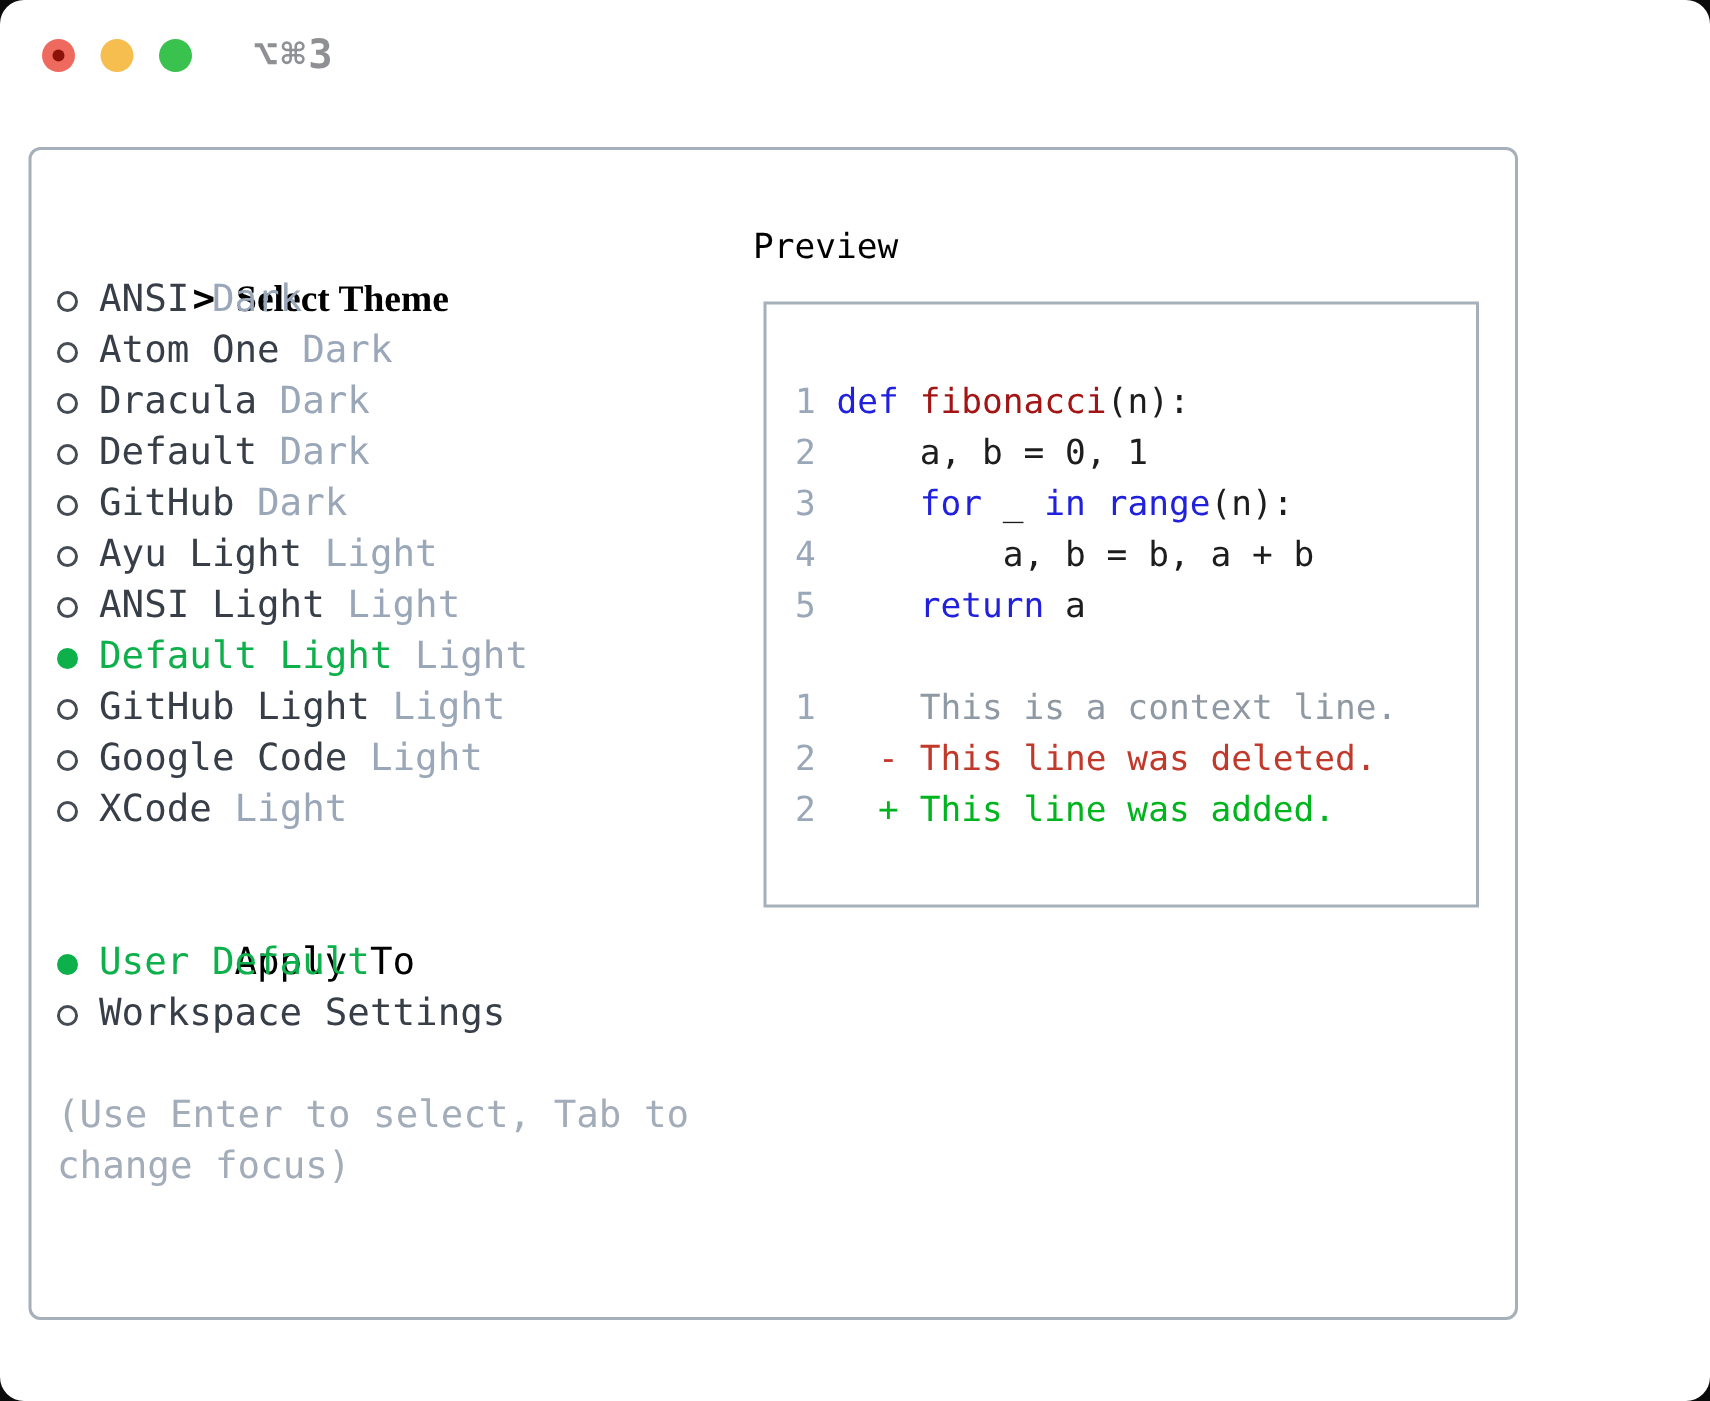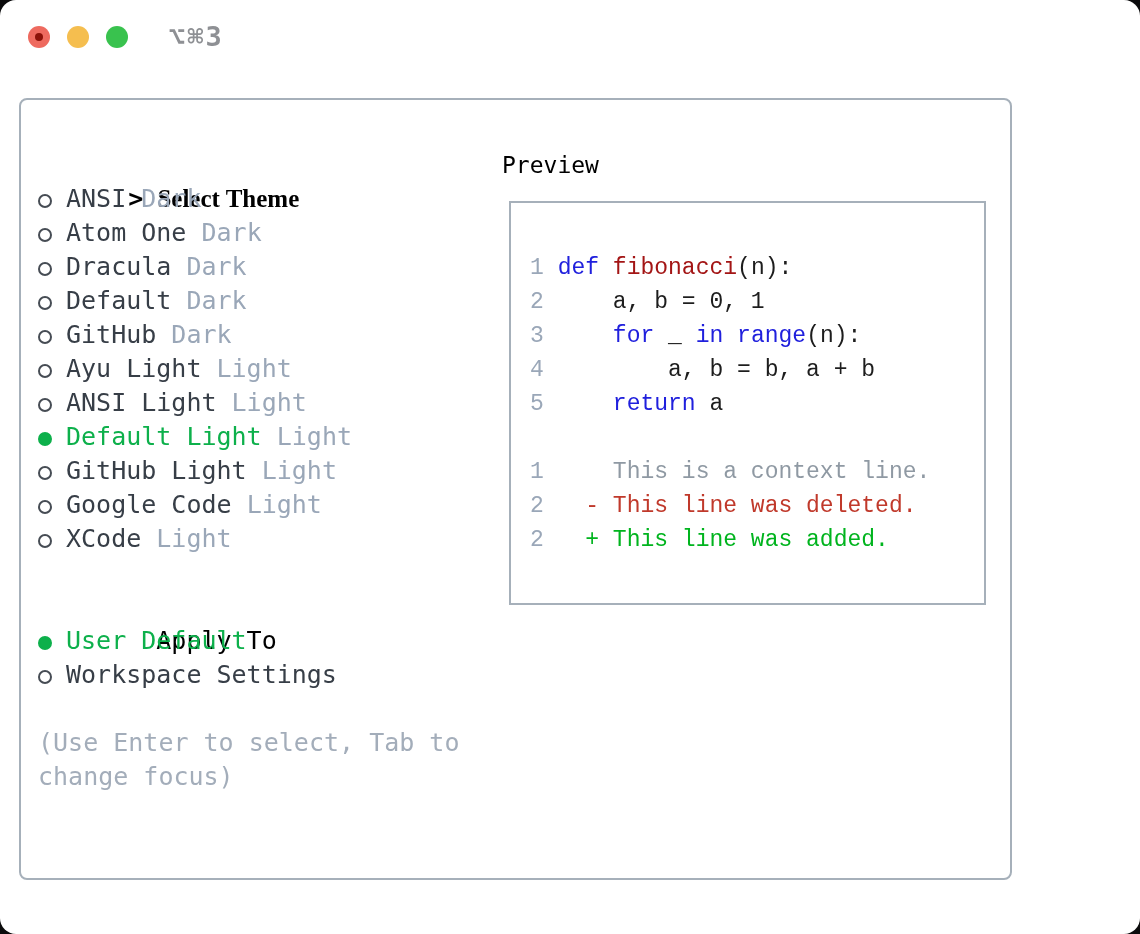--- a/index.html
+++ b/index.html
@@ -70,21 +70,20 @@
     height: 34px; line-height: 34px; font-size: 23px;
     font-weight: normal; color: #000000;
   }
   .preview-box {
     position: absolute; left: 509px; top: 201px;
     width: 477px; height: 404px;
     border: 2px solid var(--border);
     box-sizing: border-box;
     padding: 48px 0 0 19px;
     overflow: hidden;
-    font-family: Liberation Mono, monospace;
   }
   .crow {
     height: 34px; line-height: 34px;
     font-size: 23px; white-space: pre; color: #1d1d1d;
   }
   .lnum    { color: var(--muted); }
   .kw      { color: var(--keyword-blue); }
   .fn      { color: var(--function-red); }
   .pl      { color: #1d1d1d; }
   .context { color: var(--context-gray); }

